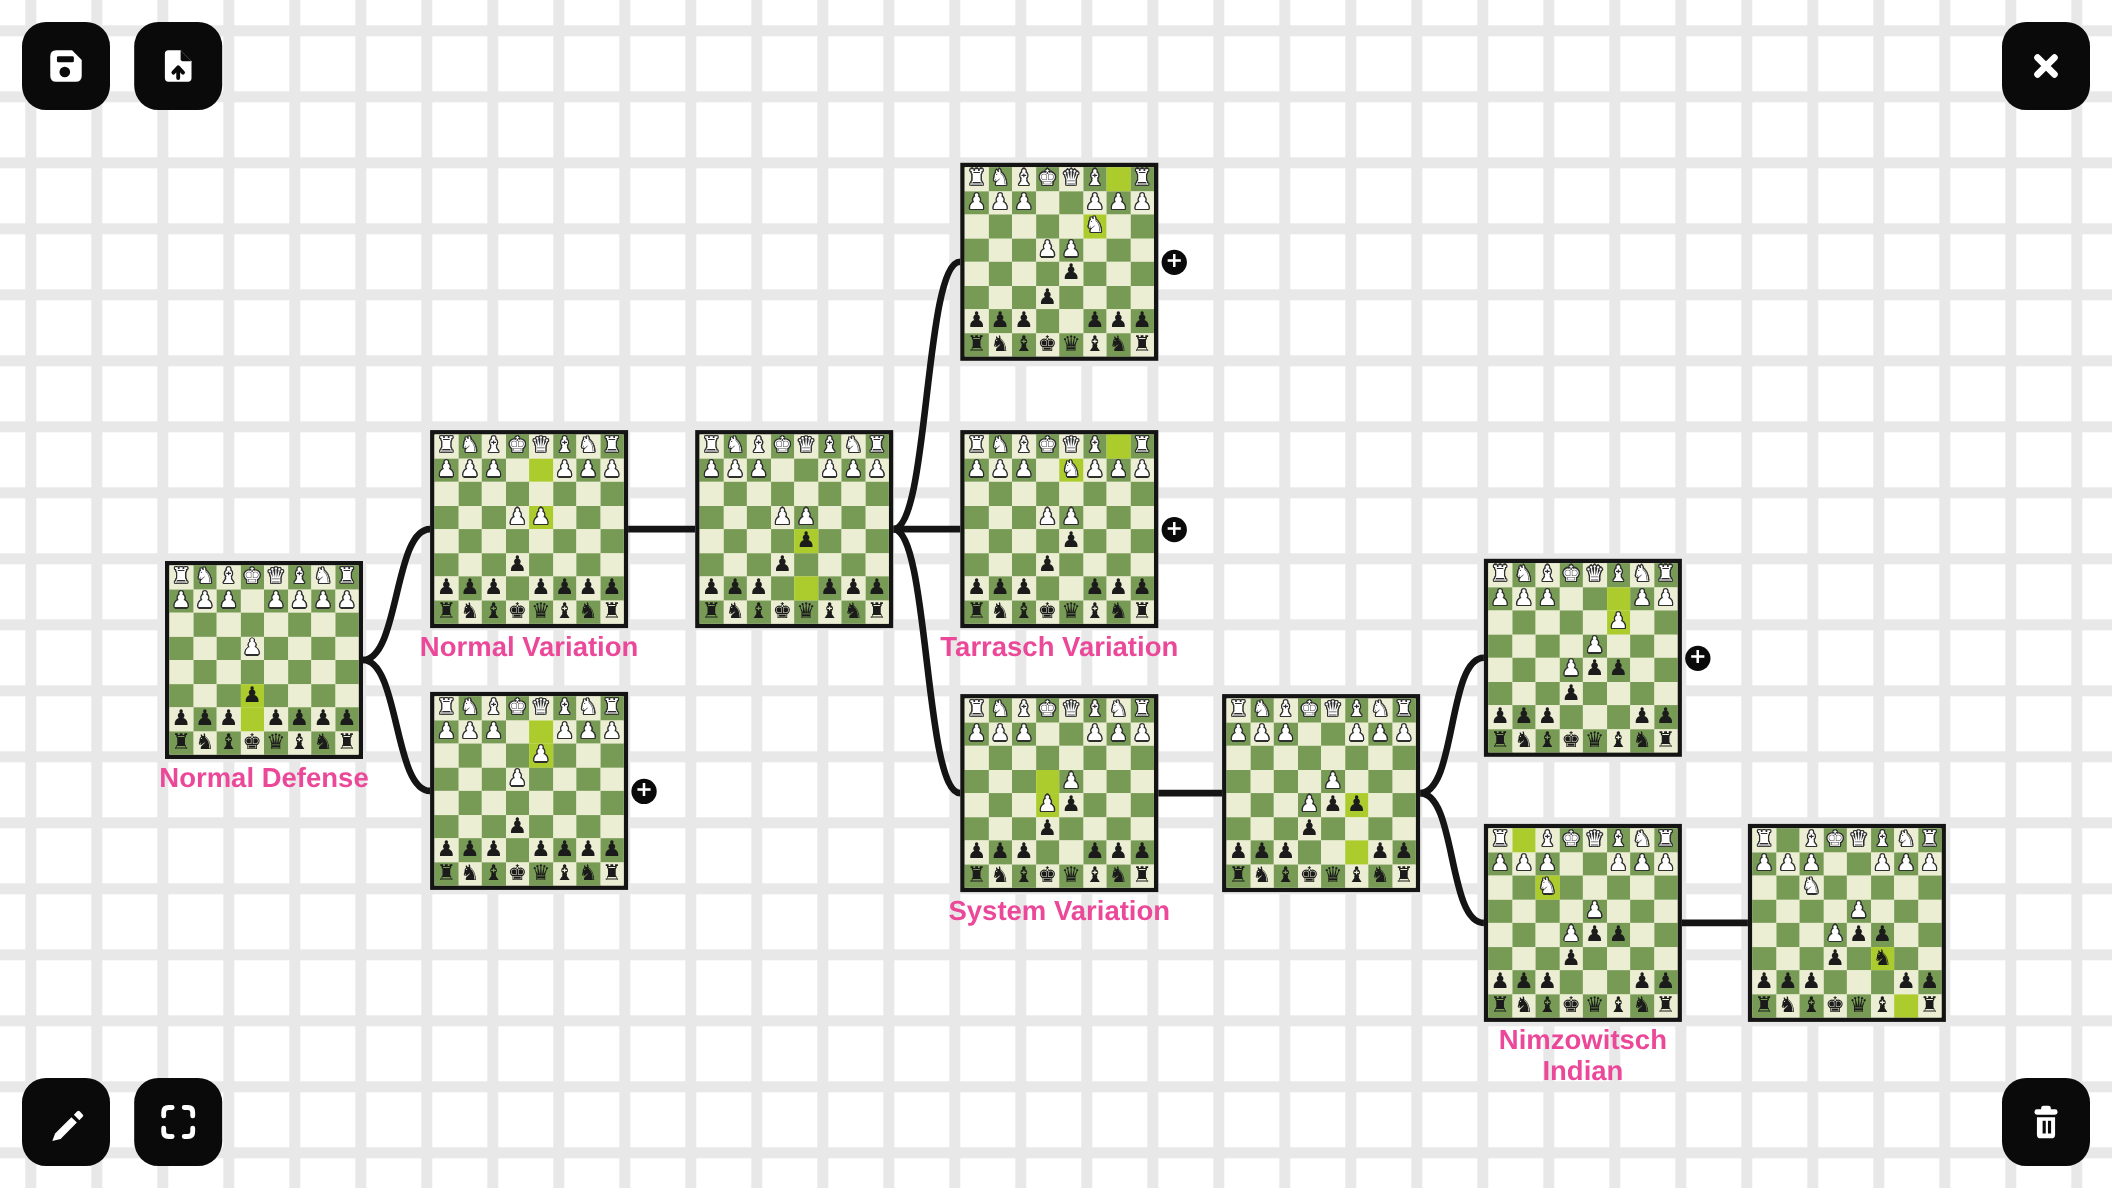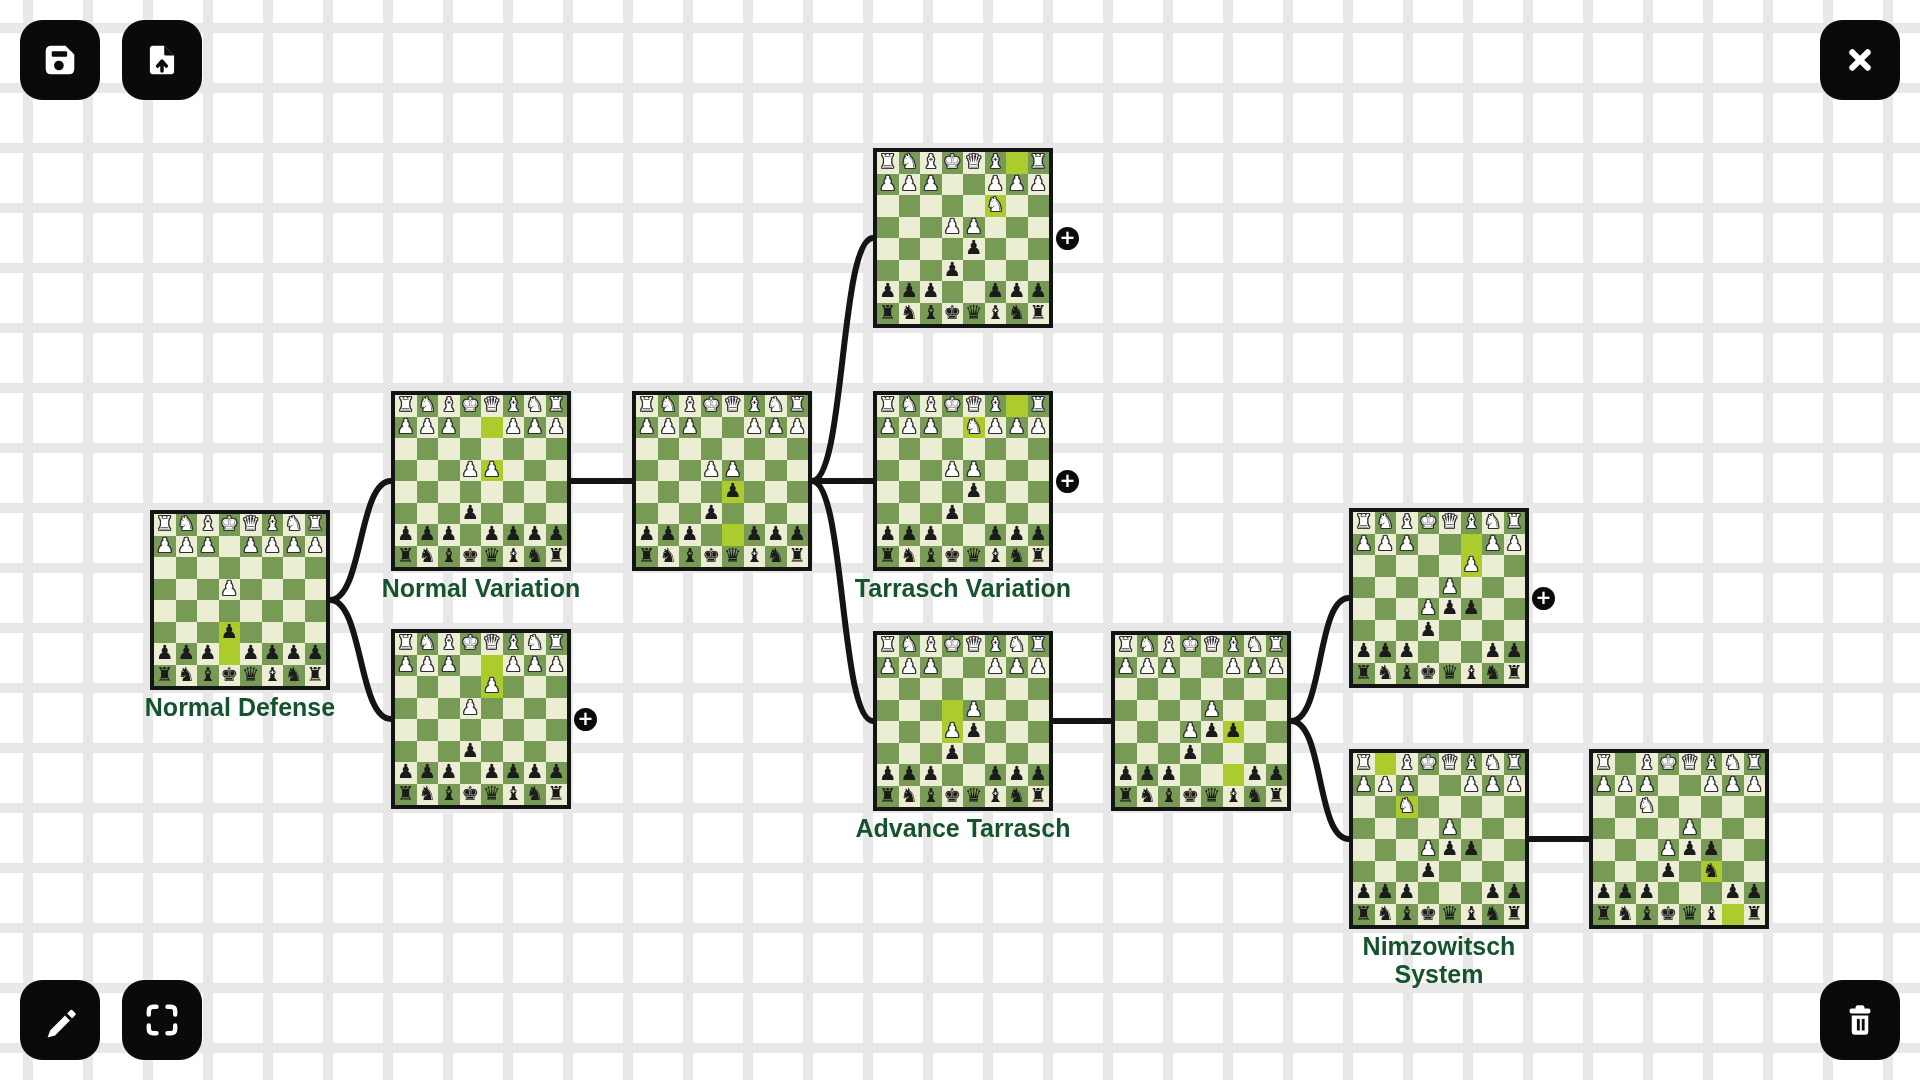--- a/index.html
+++ b/index.html
@@ -42,21 +42,21 @@
     color:var(--white-piece,#fff);
     text-shadow:-1.2px 0 0 #2e2e2e, 1.2px 0 0 #2e2e2e, 0 -1.2px 0 #2e2e2e, 0 1.2px 0 #2e2e2e,
                 -0.9px -0.9px 0 #2e2e2e, 0.9px 0.9px 0 #2e2e2e, -0.9px 0.9px 0 #2e2e2e, 0.9px -0.9px 0 #2e2e2e;
   }
   .piece.black { color:var(--black-piece,#1b1b1b); }
 
   .board-label {
     position:absolute; top:184px; left:50%; transform:translateX(-50%);
     width:230px; text-align:center;
     font-weight:700; font-size:25px; line-height:1.1;
-    color:#14532d;
+    color:#ec4899;
   }
   .plus-badge {
     position:absolute; left:183px; top:79px;
     width:23px; height:23px; border-radius:50%;
     background:var(--button-bg,#0a0a0a);
     display:flex; align-items:center; justify-content:center;
     cursor:pointer;
   }
   .plus-badge span {
     color:var(--button-fg,#fff);
@@ -1027,21 +1027,21 @@
         <div class="sq light">
           <span class="piece black">♝</span>
         </div>
         <div class="sq dark">
           <span class="piece black">♞</span>
         </div>
         <div class="sq light">
           <span class="piece black">♜</span>
         </div>
       </div>
-      <div class="board-label">Advance Tarrasch</div>
+      <div class="board-label">System Variation</div>
     </div>
     <div class="board-node" style="left: 1111px; top: 631px;">
       <div class="board">
         <div class="sq light">
           <span class="piece white">♜</span>
         </div>
         <div class="sq dark">
           <span class="piece white">♞</span>
         </div>
         <div class="sq light">
@@ -1427,21 +1427,21 @@
         <div class="sq light">
           <span class="piece black">♝</span>
         </div>
         <div class="sq dark">
           <span class="piece black">♞</span>
         </div>
         <div class="sq light">
           <span class="piece black">♜</span>
         </div>
       </div>
-      <div class="board-label">Nimzowitsch System</div>
+      <div class="board-label">Nimzowitsch Indian</div>
     </div>
     <div class="board-node" style="left: 1589px; top: 749px;">
       <div class="board">
         <div class="sq light">
           <span class="piece white">♜</span>
         </div>
         <div class="sq dark"></div>
         <div class="sq light">
           <span class="piece white">♝</span>
         </div>

